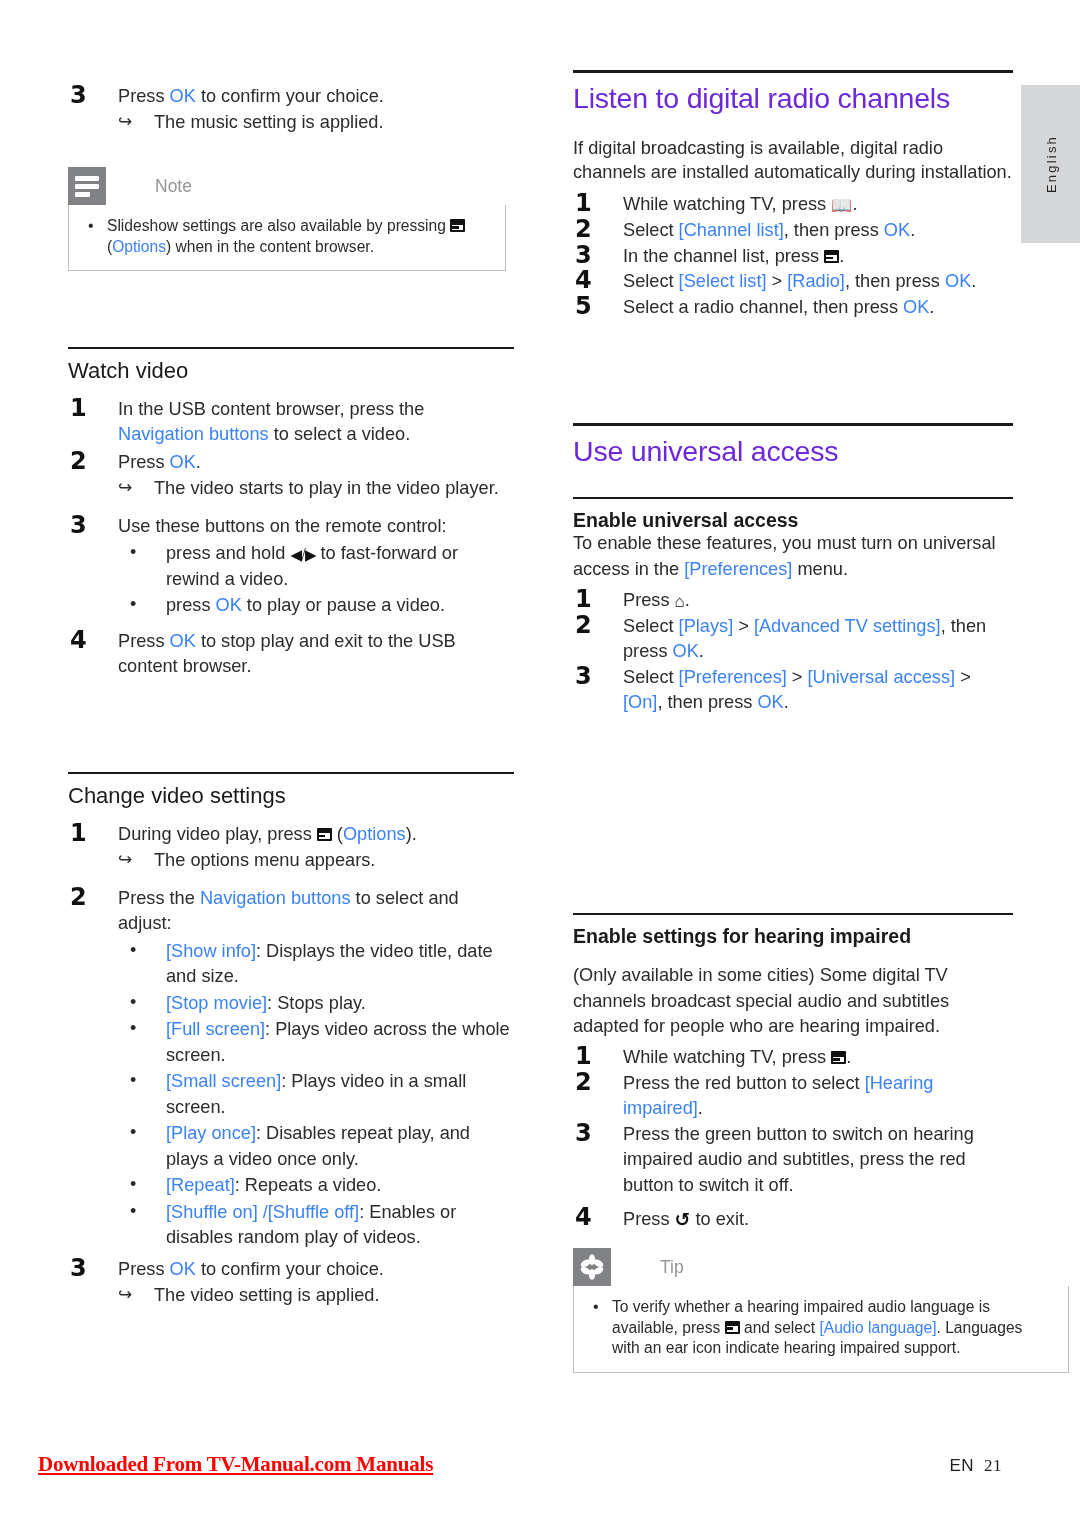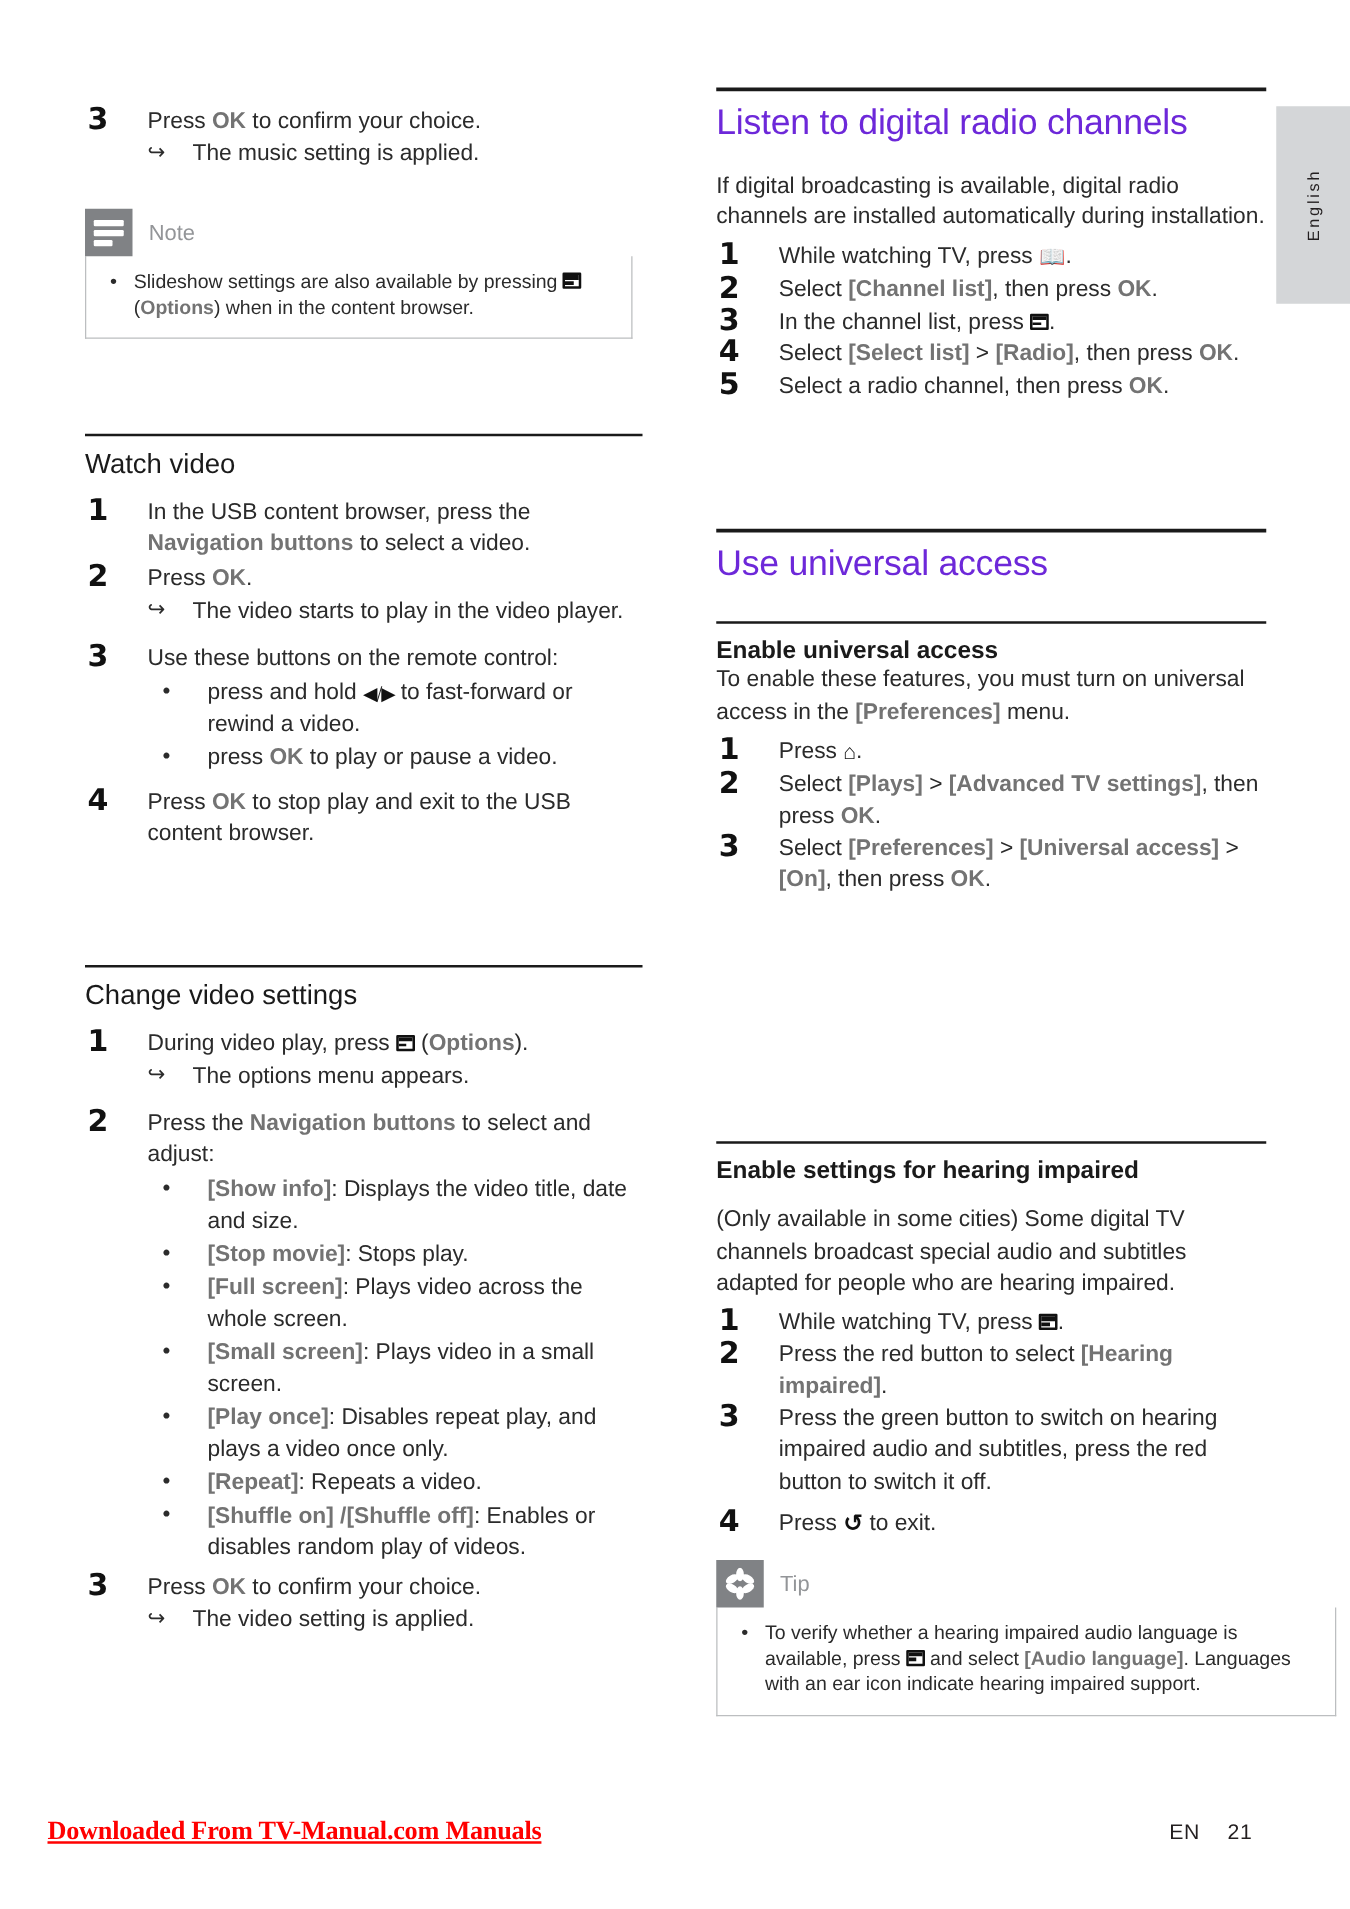--- a/index.html
+++ b/index.html
@@ -40,21 +40,21 @@
   .rule-thin{height:1.6px;background:#1a1a1a;margin:0;}
   .h2{
     font-size:22px;font-weight:400;line-height:1.15;margin:0;color:#1a1a1a;
   }
   .h3{
     font-size:19.5px;font-weight:600;line-height:1.15;margin:0;color:#1a1a1a;
   }
   p.body{
     font-size:18.2px;line-height:1.40;margin:0;color:#2b2b2b;font-weight:300;
   }
-  b,strong{font-weight:700;color:#737373;}
+  b,strong{font-weight:400;color:#3b82f6;}
 
   
   ol.steps{list-style:none;margin:0;padding:0;}
   ol.steps>li{
     position:relative;padding-left:50px;
     font-size:18.2px;line-height:1.40;color:#2b2b2b;font-weight:300;
     margin-bottom:2px;
   }
   ol.steps>li>.num{
     position:absolute;left:2px;top:-4px;
@@ -75,21 +75,21 @@
   ul.bul{list-style:none;margin:2px 0 0 0;padding:0;}
   ul.bul>li{
     position:relative;padding-left:48px;
     font-size:18.2px;line-height:1.40;color:#2b2b2b;font-weight:300;
     margin-bottom:1px;
   }
   ul.bul>li>.dot{position:absolute;left:12px;top:-1px;font-size:18px;}
 
   
   .callout{position:relative;}
-  .callout .cap{display:flex;align-items:center;height:38px;}
+  .callout .cap{display:flex;align-items:center;height:38px;gap:36px;}
   .callout .badge{
     width:38px;height:38px;background:#808285;position:relative;flex:0 0 38px;
   }
   .callout .cap-txt{
     margin-left:13px;font-size:17.5px;color:#939598;line-height:38px;font-weight:300;
   }
   .callout .box{
     border:1px solid #bcbec0;border-top:none;
     padding:11px 14px 13px 14px;margin-top:0;
     background:#fff;
@@ -128,21 +128,21 @@
   .footer-link{
     position:absolute;left:38px;top:1452px;
     font-family:"Liberation Serif", serif;
     font-size:21px;font-weight:700;color:#ff0000;
     text-decoration:underline;letter-spacing:-0.2px;
   }
   .footer-page{
     position:absolute;right:78px;top:1456px;
     font-size:17px;color:#231f20;font-weight:400;letter-spacing:0.5px;
   }
-  .footer-page .pg{display:inline-block;margin-left:22px;}
+  .footer-page .pg{display:inline-block;margin-left:10px;font-family:Liberation Serif, serif;}
 </style>
 </head>
 <body>
 
 <div class="page">
 
   <div class="lang-tab">
     <span class="lbl">English</span>
   </div>
 

